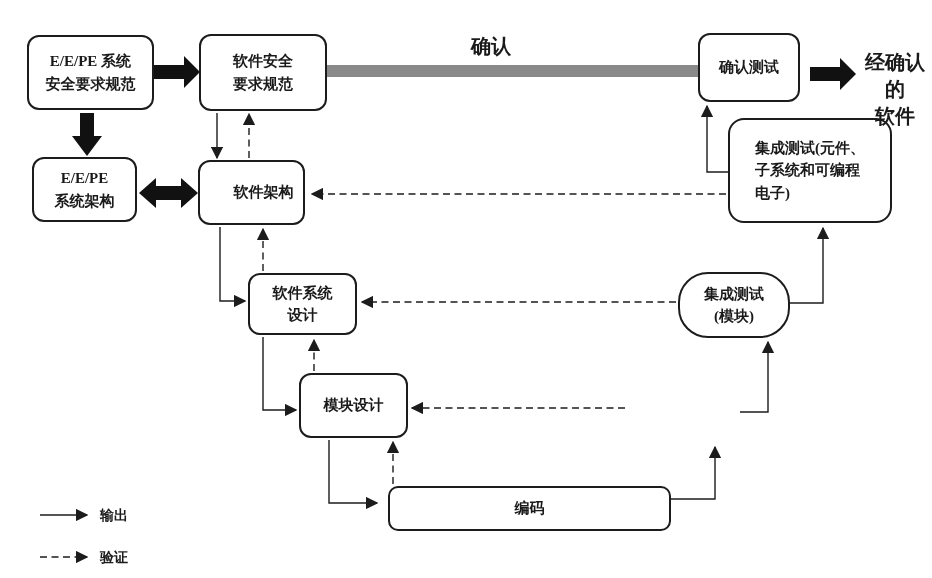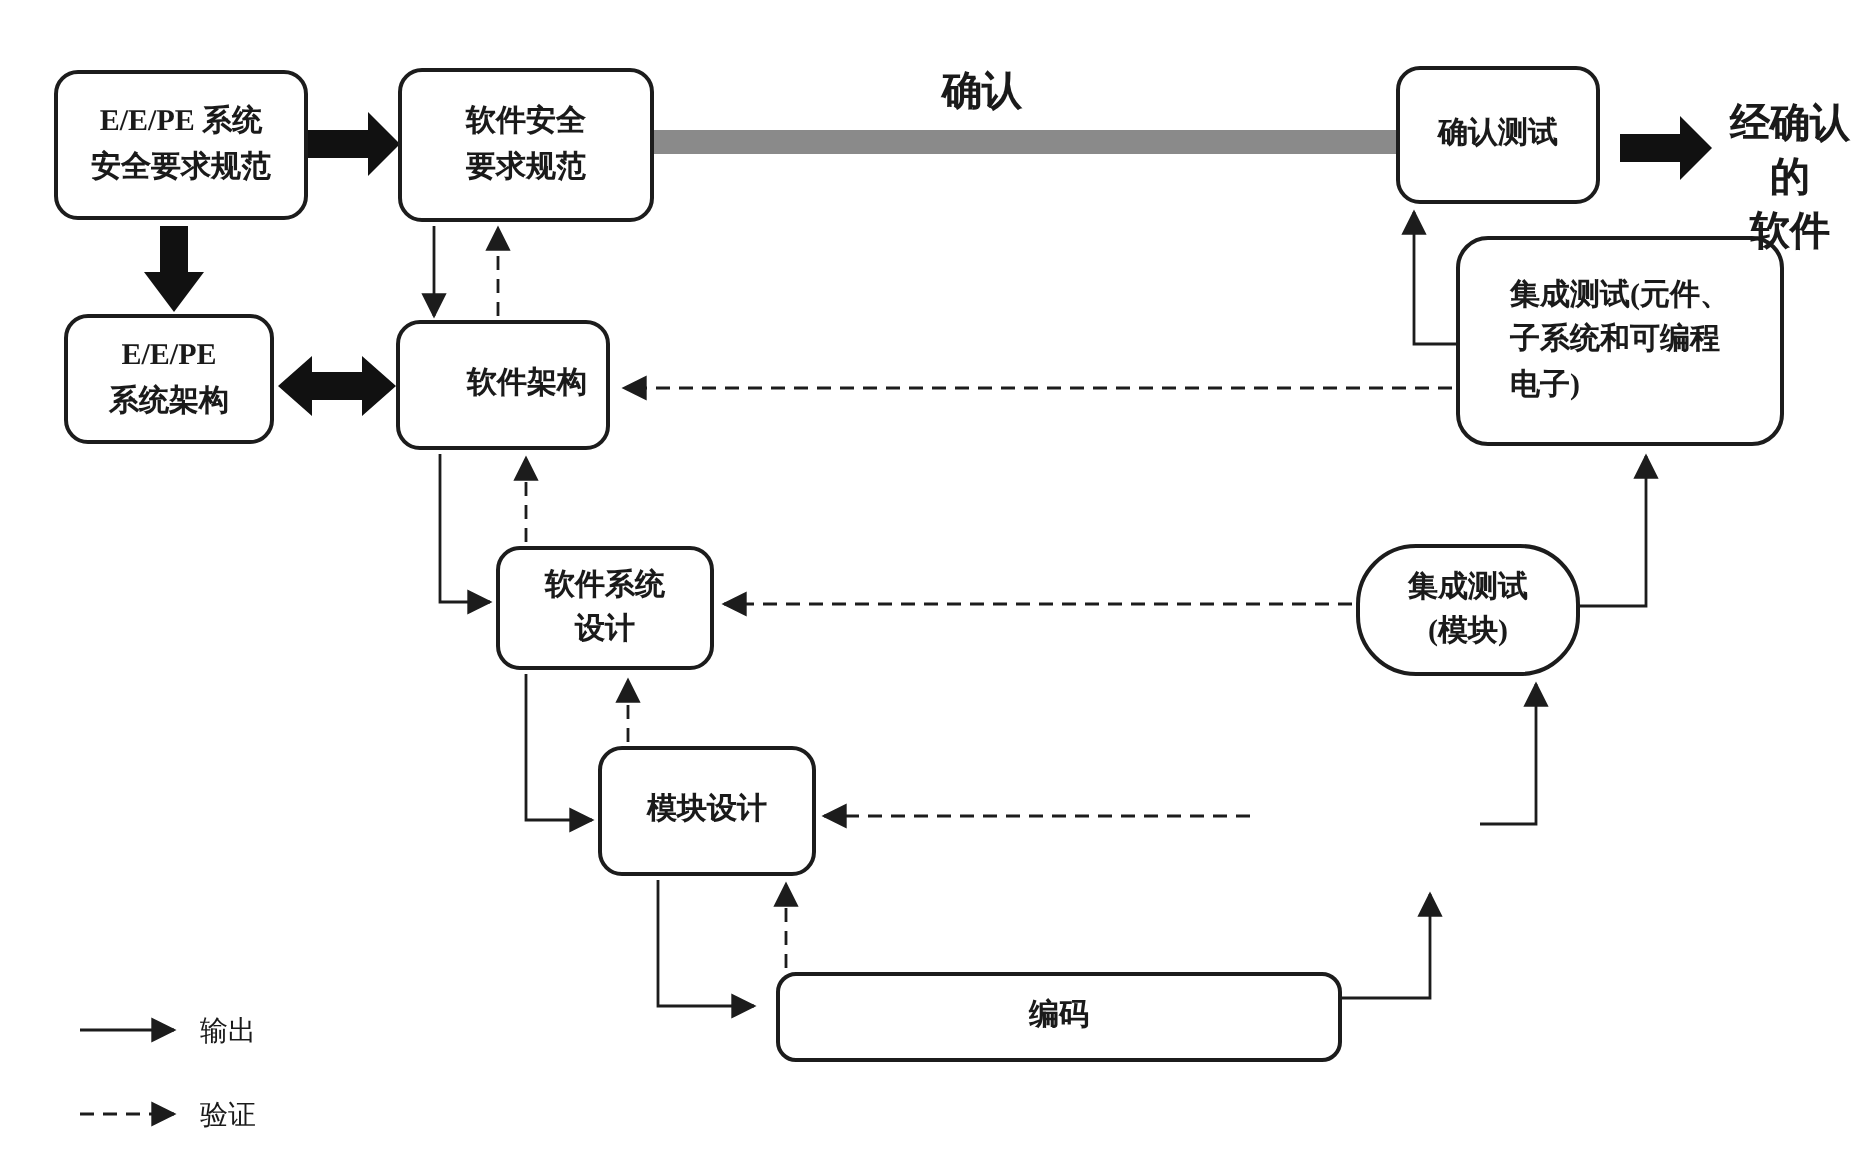--- a/index.html
+++ b/index.html
@@ -19,21 +19,21 @@
     display:flex; align-items:center; justify-content:center;
     text-align:center; font-size:15px; font-weight:600; line-height:1.5;
     white-space:pre-line;
   }
   .box.bigradius { border-radius:16px; }
   .box.leftalign { justify-content:flex-start; text-align:left; padding-left:25px; padding-right:8px; }
   .freelabel {
     position:absolute; font-size:20px; font-weight:600; line-height:1.35;
     white-space:pre-line;
   }
-  .legendlabel { position:absolute; font-size:14px; font-weight:400; white-space:pre; }
+  .legendlabel { position:absolute; font-size:14px; font-weight:700; white-space:pre; }
 </style>
 </head>
 <body>
 
 <div class="stage">
 
   <svg class="wires" viewBox="0 0 932 578" xmlns="http://www.w3.org/2000/svg">
     <defs>
       <marker id="ah" viewBox="0 0 10 10" refX="9" refY="5" markerWidth="9" markerHeight="9" orient="auto-start-reverse">
         <path d="M0,0 L10,5 L0,10 z" fill="#1c1c1c"></path>

